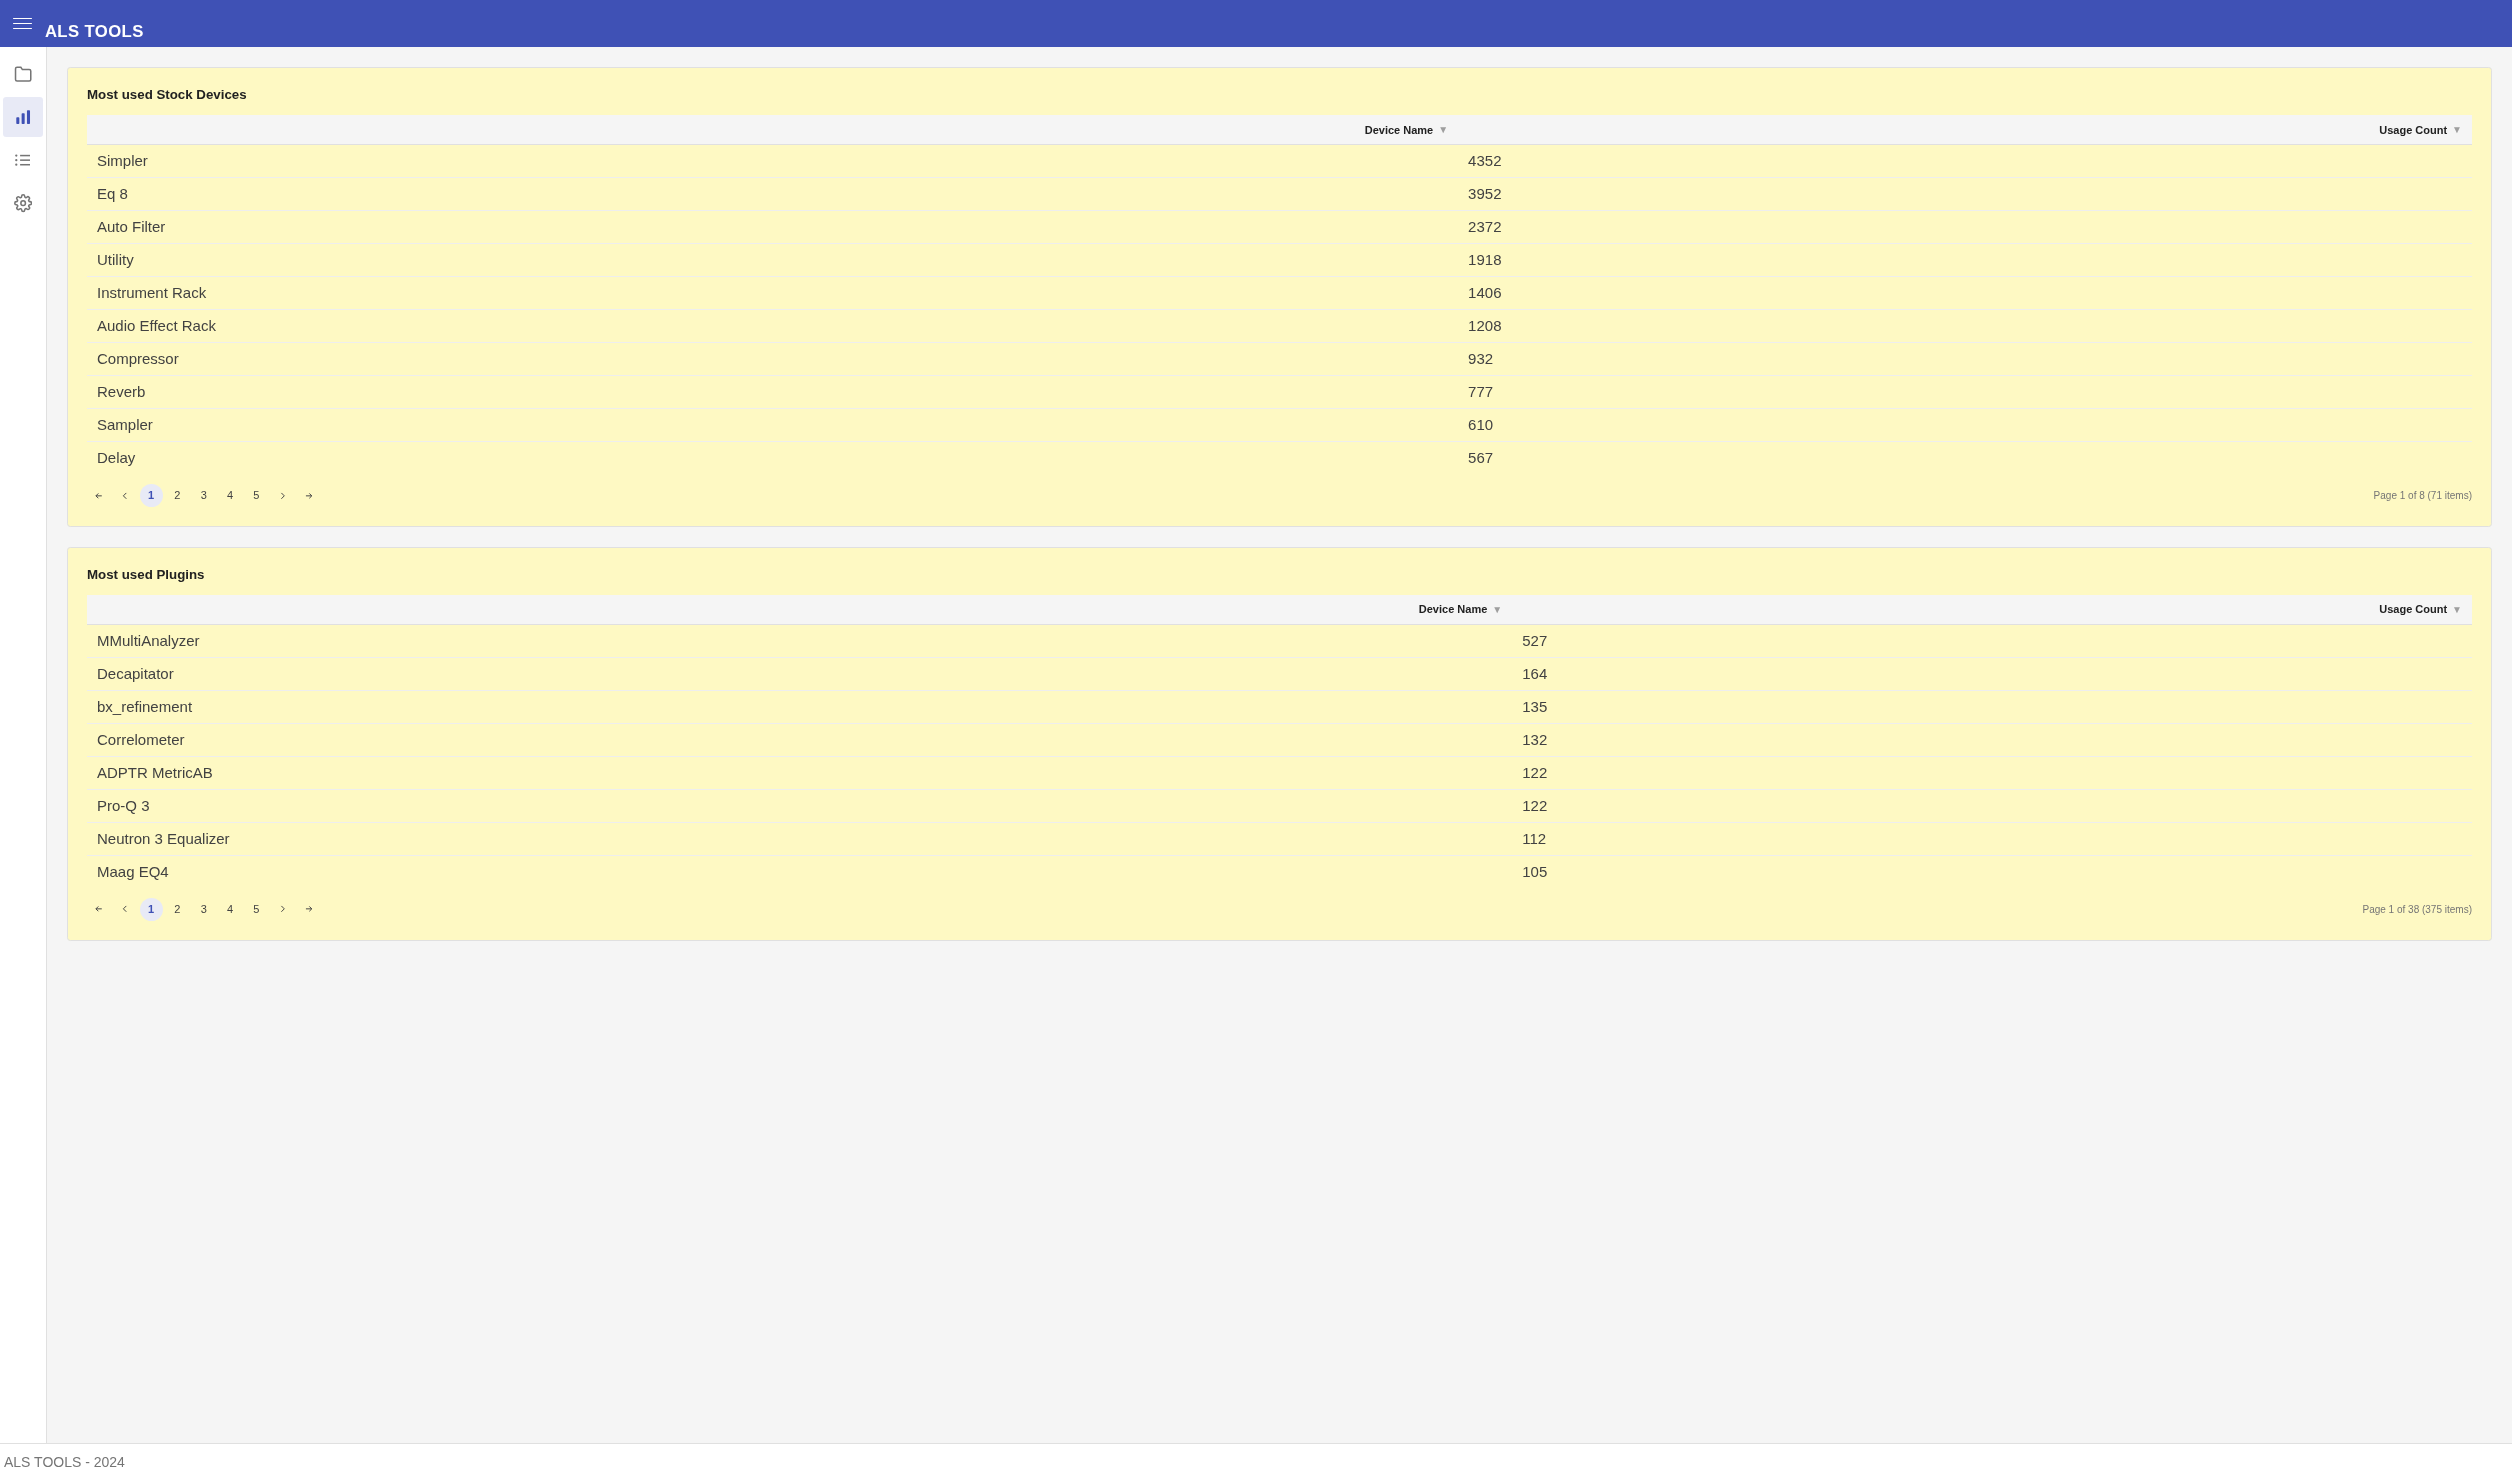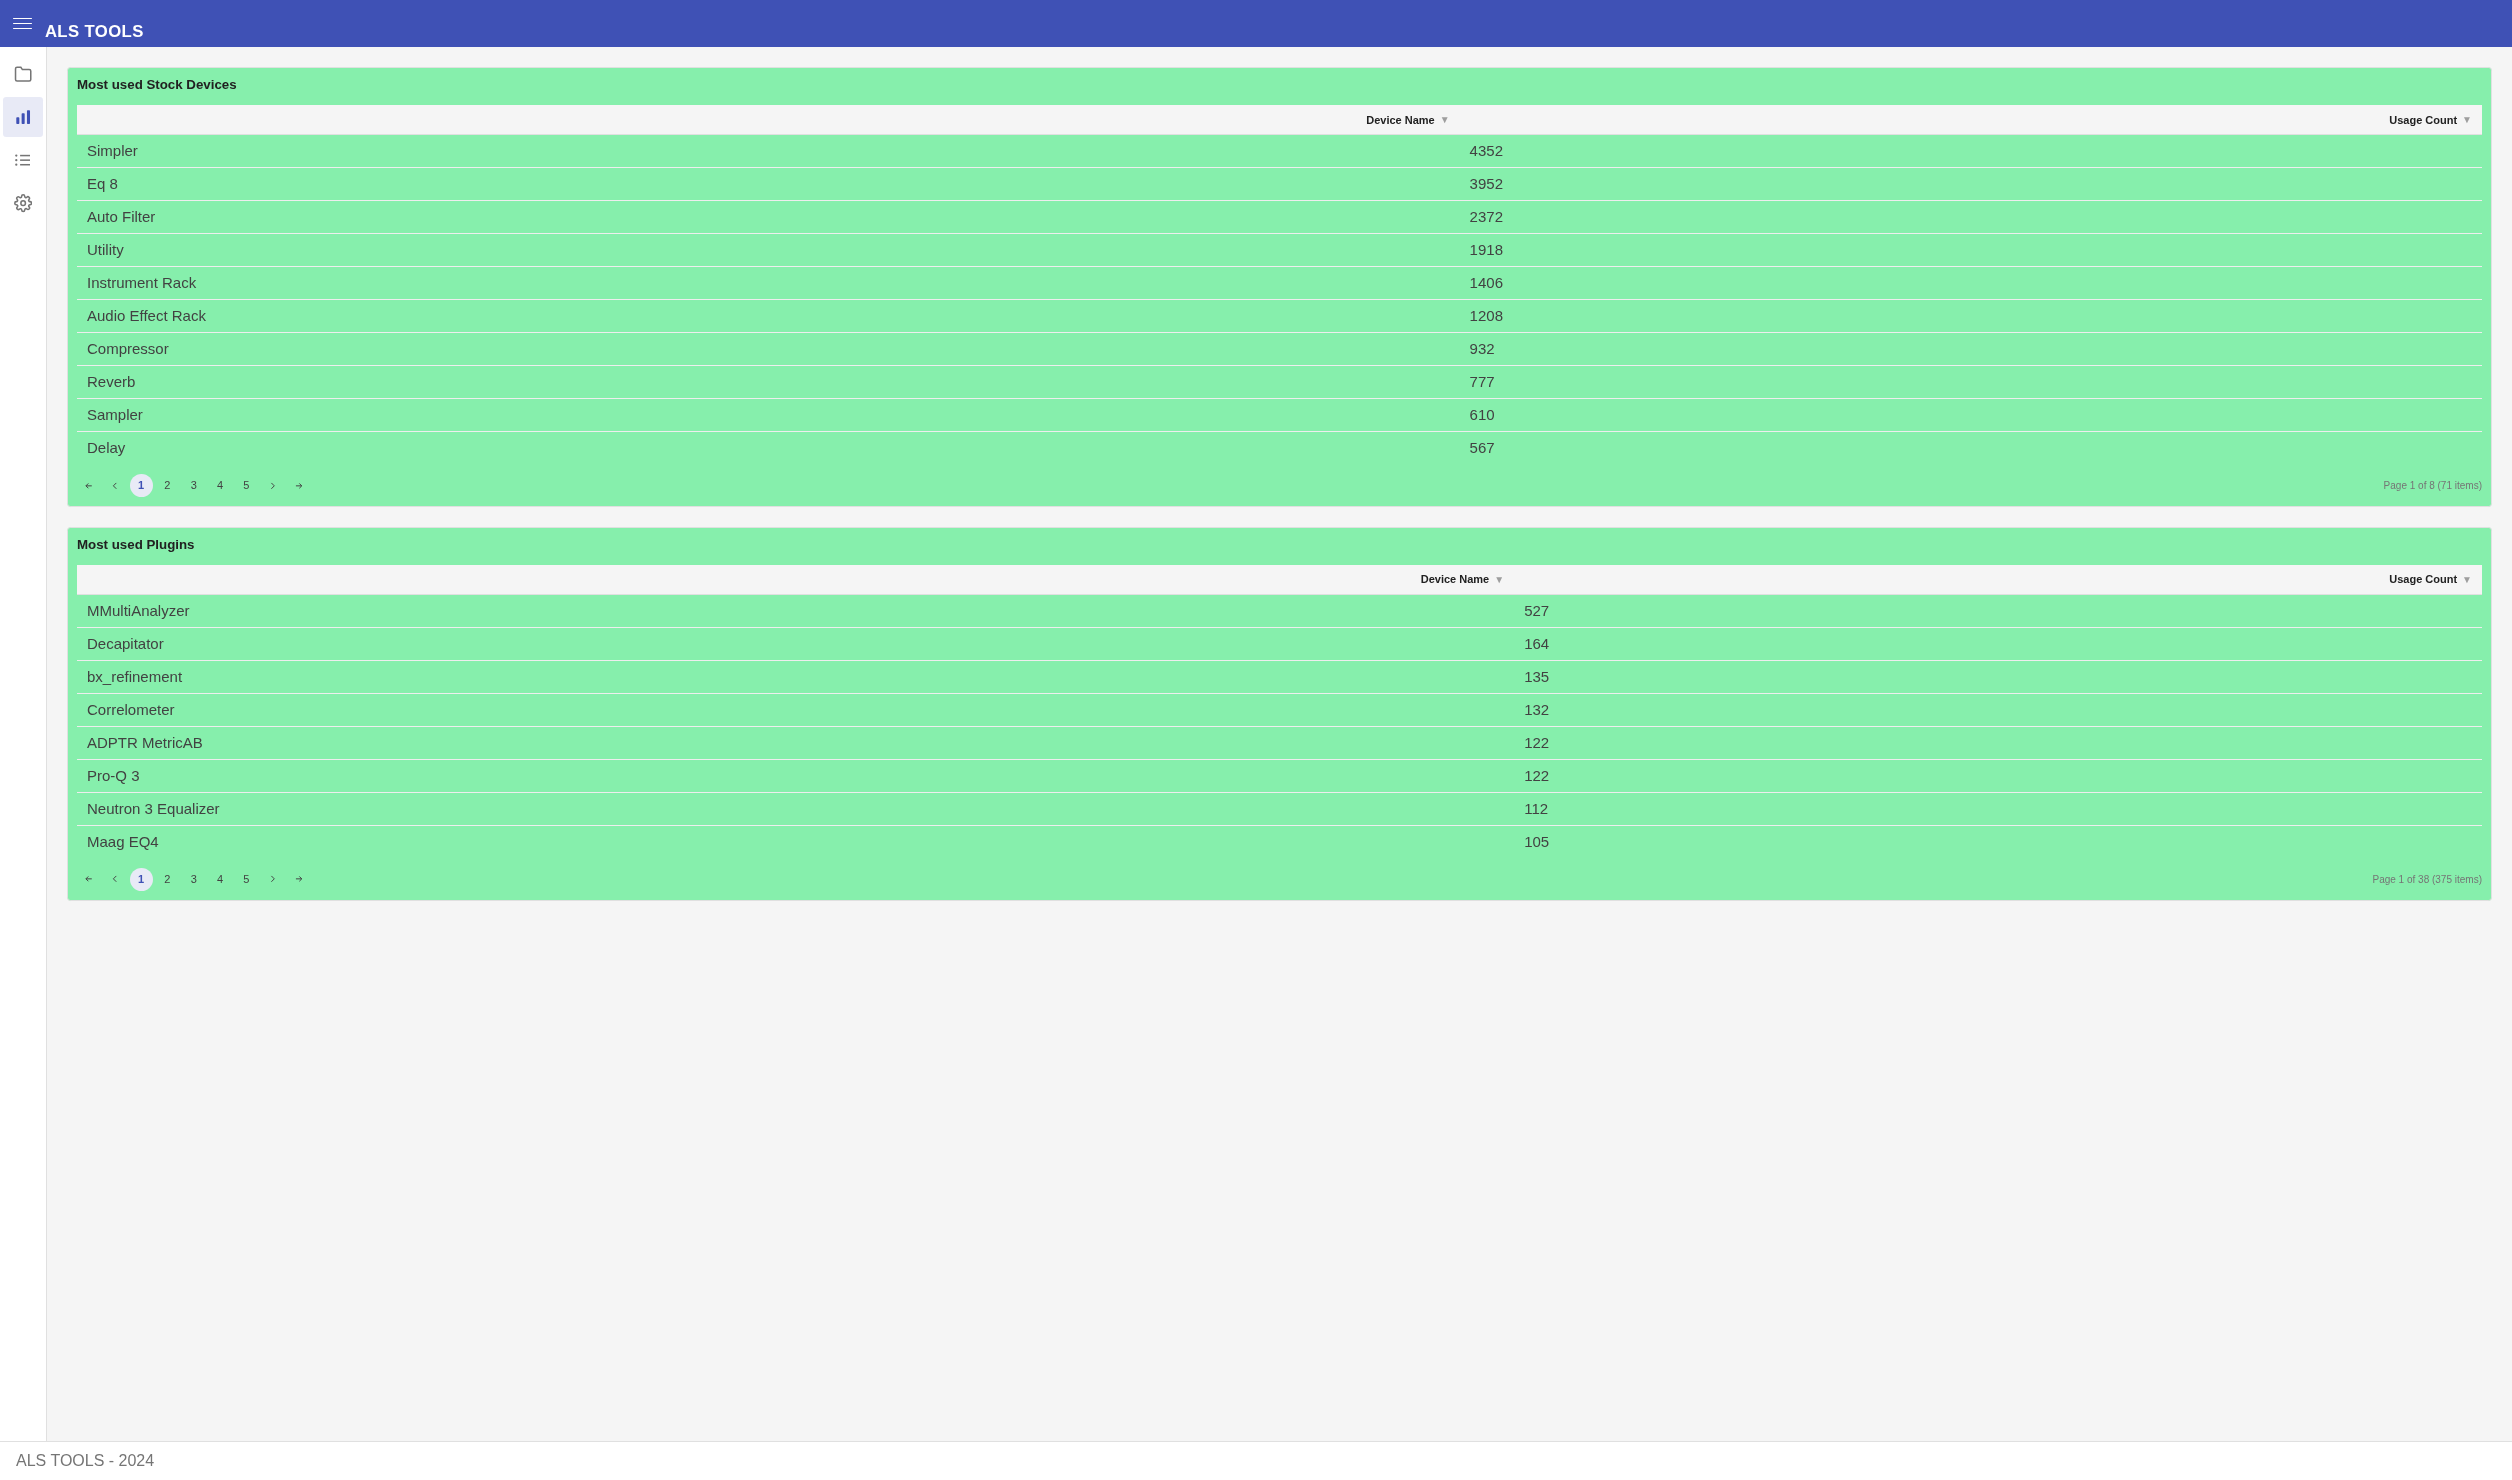--- a/index.html
+++ b/index.html
@@ -77,24 +77,24 @@
       flex: 1;
       padding: 20px;
       overflow-y: auto;
       display: flex;
       flex-direction: column;
       gap: 20px;
     }
 
     
     .card {
-      background: #86efac;
+      background: #fef9c3;
       border-radius: 3.3px;
       border: 0.8px solid #e0e0e0;
-      padding: 9px;
+      padding: 19px;
     }
     .card-title {
       font-size: 13.3px;
       font-weight: 600;
       color: #212121;
       margin-bottom: 13.3px;
     }
 
     
     table {
@@ -171,22 +171,22 @@
     }
     .pagination-info {
       font-size: 10px;
       color: #757575;
     }
 
     
     .footer {
       background: #fff;
       border-top: 0.8px solid #e0e0e0;
-      padding: 10px 16px;
-      font-size: 16px;
+      padding: 10px 4px;
+      font-size: 14px;
       color: #757575;
     }
   </style>
 </head>
 <body>
 
 <div class="topbar">
   <div class="menu-icon">
     <span></span>
       <span></span>

